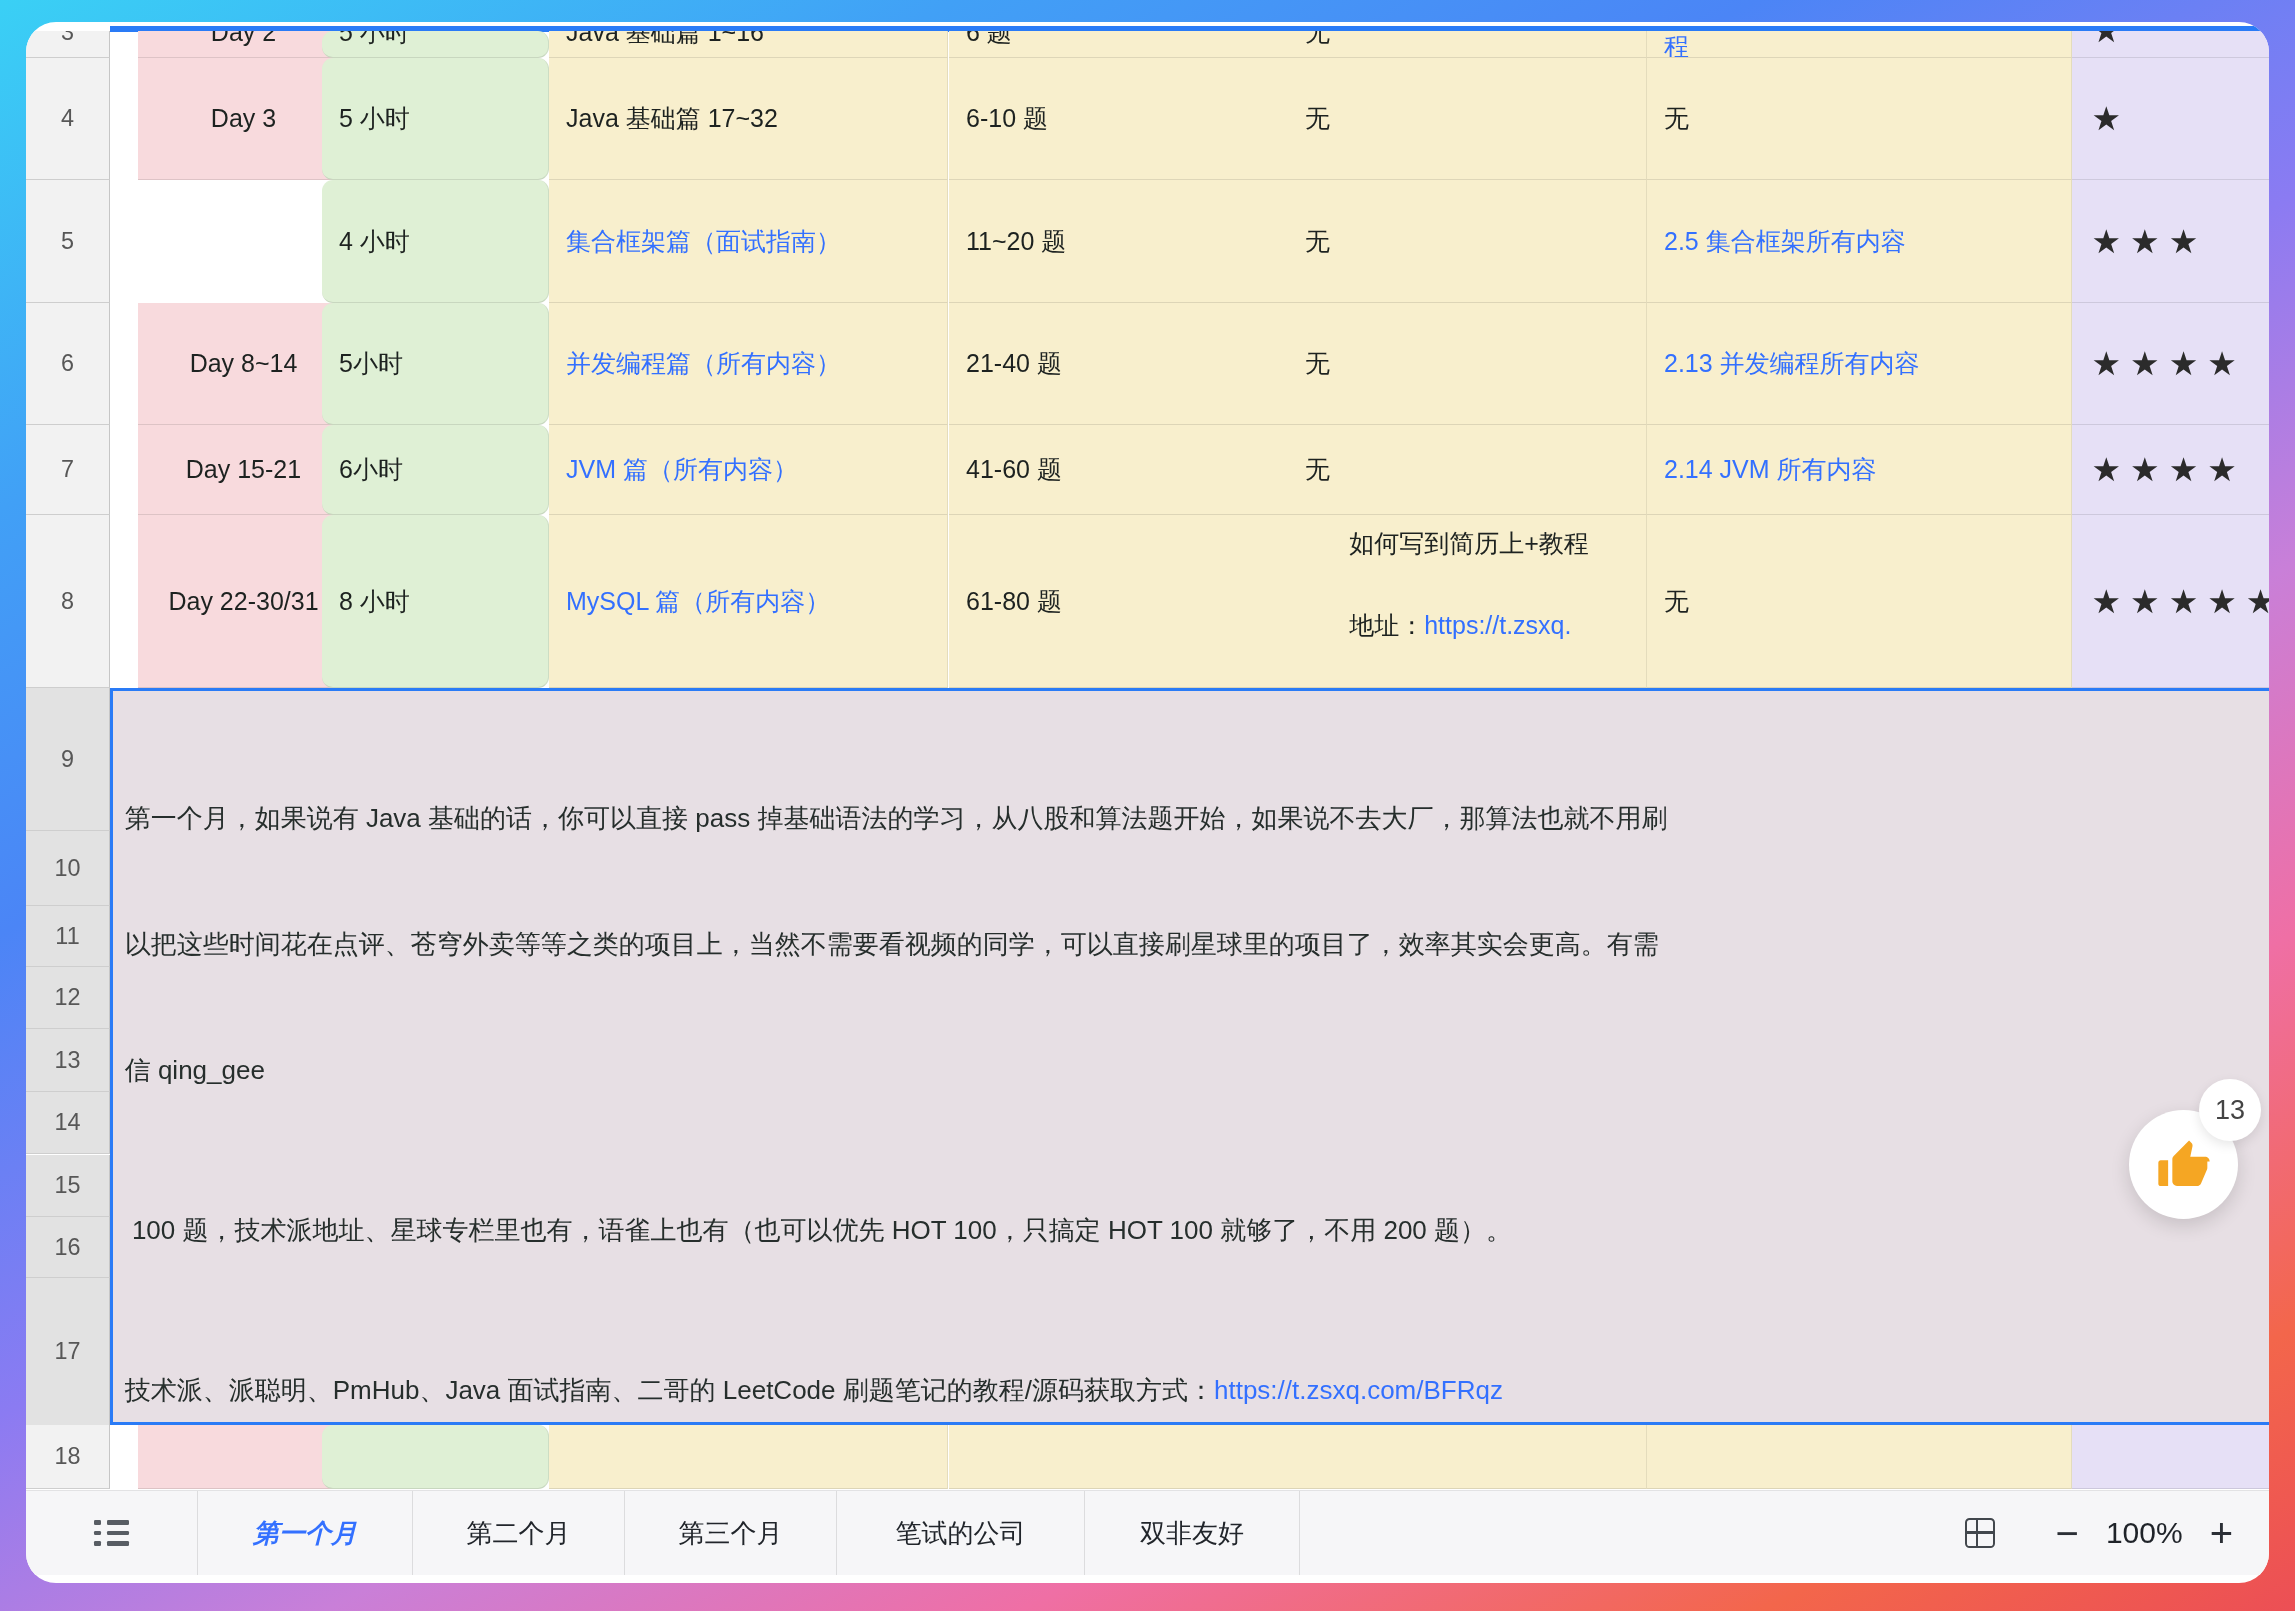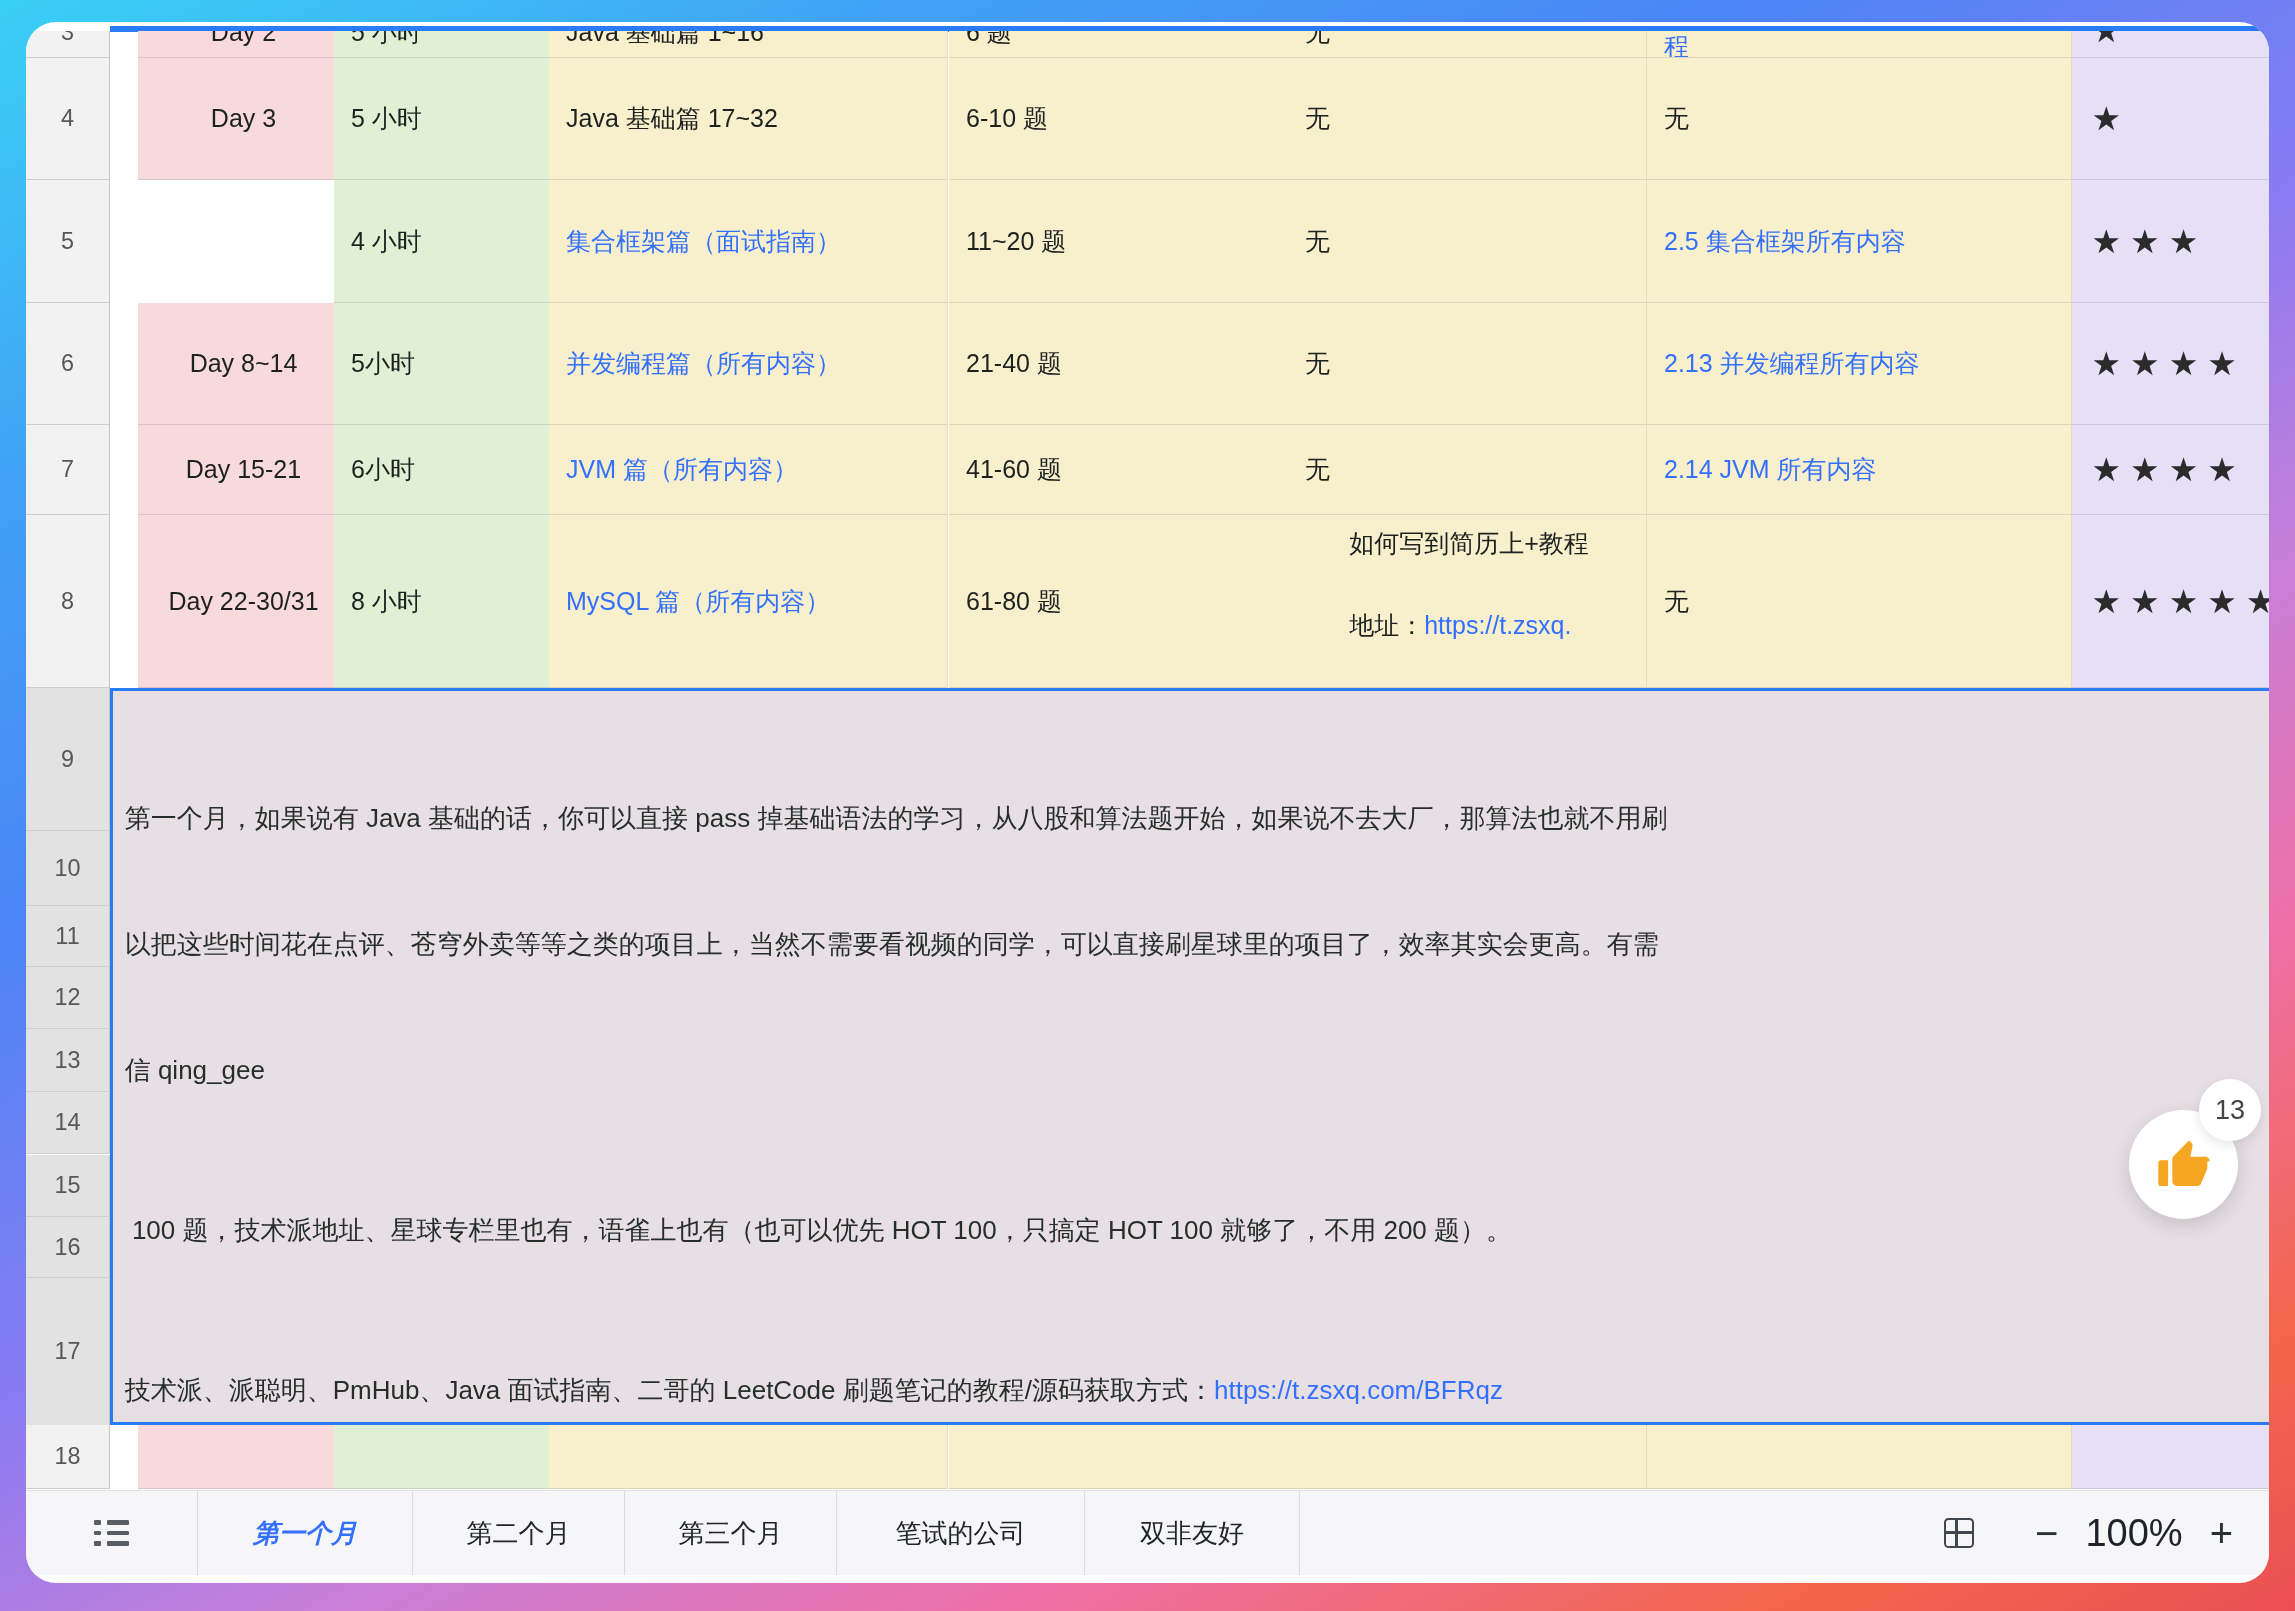--- a/index.html
+++ b/index.html
@@ -24,21 +24,21 @@
   .row{position:absolute;left:84px;right:0;}
   .cell{
     position:absolute;top:0;height:100%;box-sizing:border-box;
     display:flex;align-items:center;
     padding:0 13px 0 17px;
     border-right:1.3px solid rgba(0,0,0,0.08);
     border-bottom:1.3px solid rgba(0,0,0,0.10);
     font-size:25px;color:#1d2220;overflow:hidden;white-space:nowrap;
   }
   .c1{left:0;width:212px;justify-content:center;padding:0;}
-  .c2{left:224px;width:227px;}
+  .c2{left:212px;width:227px;border-radius:11px;}
   .c3{left:439px;width:399px;}
   .c4{left:839px;width:340px;}
   .c5{left:1178px;width:359px;}
   .c6{left:1537px;width:425px;}
   .c7{left:1962px;width:202px;}
   .bg-day{background:#f8dadd;margin-left:28px;}
   .bg-hours{background:#dff0d5;}
   .bg-cream{background:#f8efcd;}
   .bg-star{background:#e6e0f6;}
   .stars{font-size:33px;letter-spacing:9px;color:#2b2b2b;padding-left:19.5px;}
@@ -80,21 +80,21 @@
   .tab.active{color:#3370ff;font-weight:bold;font-style:italic;}
   .tb-spacer{flex:1;}
   .tb-zoom{display:flex;align-items:center;gap:27px;padding-right:36px;}
   .layout-grid-icon{
     width:30px;height:30px;box-sizing:border-box;border:2.6px solid #42474d;border-radius:4.6px;
     position:relative;margin-right:34px;
   }
   .layout-grid-icon:before{content:"";position:absolute;left:9px;top:0;bottom:0;width:2.6px;background:#42474d;}
   .layout-grid-icon:after{content:"";position:absolute;left:0;right:0;top:11px;height:2.6px;background:#42474d;}
   .zoom-btn{font-size:40px;color:#2b2f36;line-height:1;font-weight:400;}
-  .zoom-label{font-size:38px;color:#1f2329;}
+  .zoom-label{font-size:30px;color:#1f2329;}
   
   .like-btn{
     position:absolute;left:2129px;top:1110px;width:109px;height:109px;border-radius:50%;
     background:#ffffff;box-shadow:0 6.5px 19.5px rgba(0,0,0,0.14);
     display:flex;align-items:center;justify-content:center;z-index:30;
   }
   .like-badge{
     position:absolute;left:2199px;top:1079px;width:62px;height:62px;border-radius:50%;
     background:#ffffff;box-shadow:0 3.9px 11.7px rgba(0,0,0,0.10);
     display:flex;align-items:center;justify-content:center;

